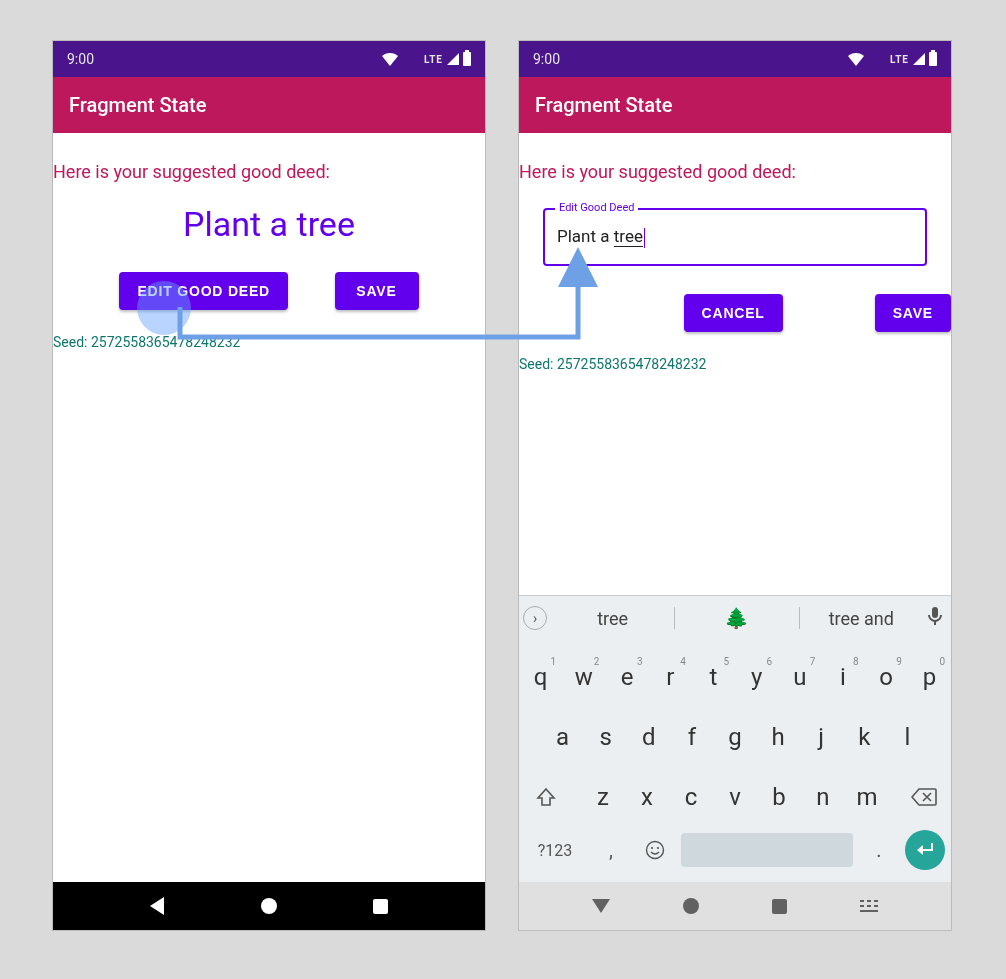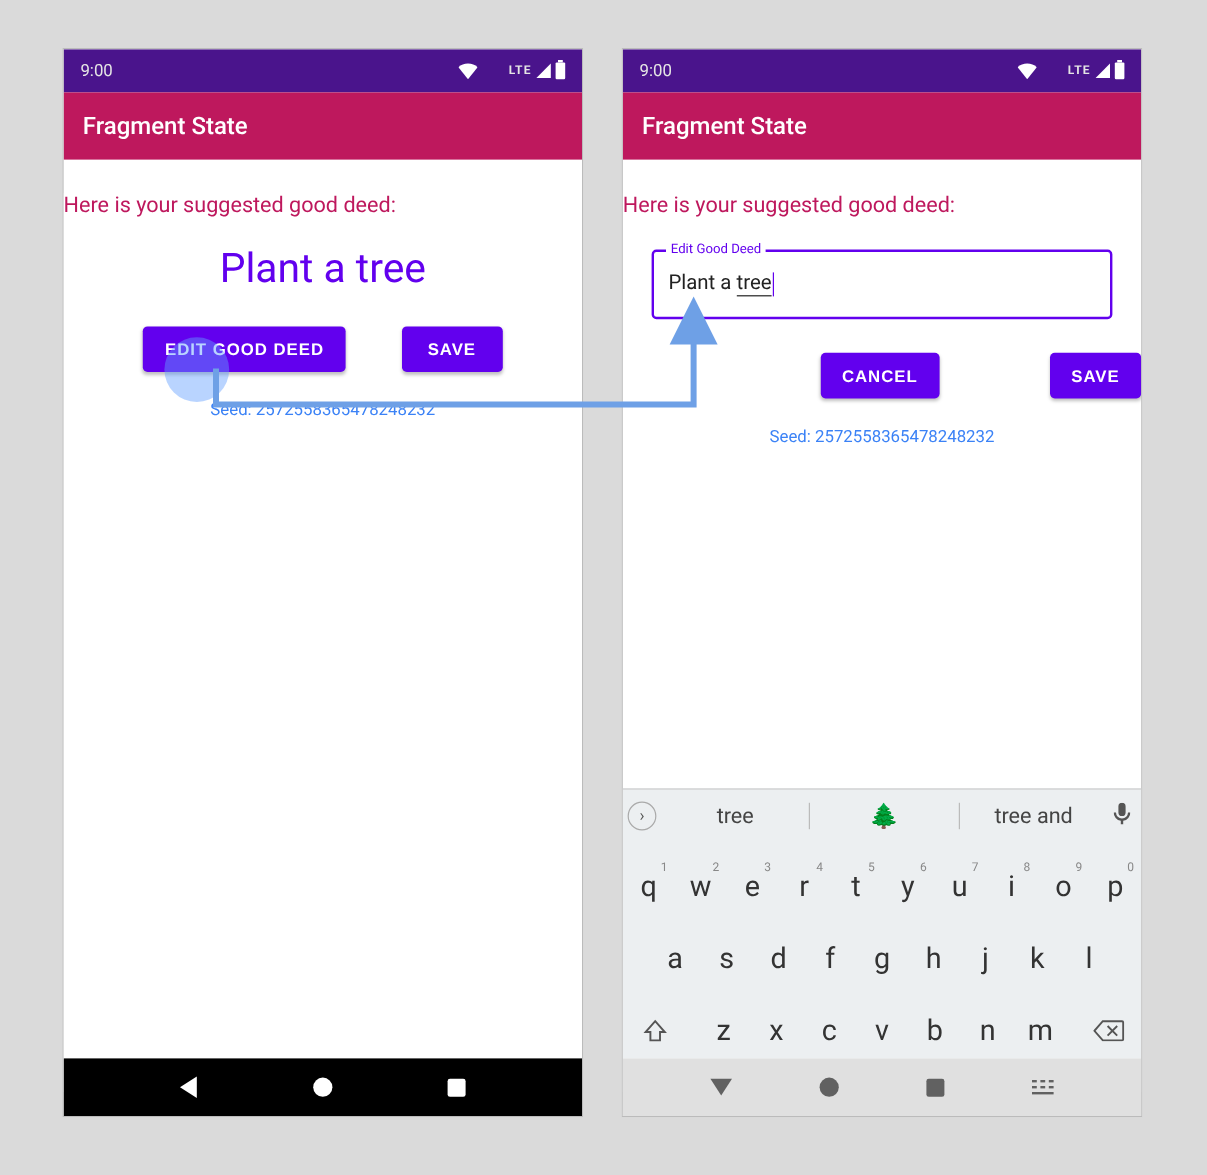--- a/index.html
+++ b/index.html
@@ -92,23 +92,22 @@
     height: 38px;
     padding: 0 18px;
     font-size: 14px;
     font-weight: 600;
     letter-spacing: 0.8px;
     cursor: pointer;
     box-shadow: 0 2px 3px rgba(0,0,0,.25);
   }
 
   .seed {
-    text-align: center;
     font-size: 14px;
-    color: #3b82f6;
+    color: #0f766e;
     margin-top: 24px;
   }
 
   
   .field-wrap {
     margin: 26px 24px 0 24px;
     position: relative;
     border: 2px solid #6200EE;
     border-radius: 4px;
     height: 58px;
@@ -432,20 +431,40 @@
           <div class="key">n</div>
           <div class="key">m</div>
         </div>
       <div class="bksp">
         <svg width="26" height="18" viewBox="0 0 26 18">
             <path fill="none" stroke="#555" stroke-width="1.6" d="M8 1 H24 a1 1 0 0 1 1 1 V16 a1 1 0 0 1 -1 1 H8 L1 9 Z"></path>
             <path stroke="#555" stroke-width="1.6" d="M12 5 L20 13 M20 5 L12 13"></path>
           </svg>
       </div>
     </div>
+    <div class="krow row4">
+      <div class="sym">?123</div>
+      <div class="comma">,</div>
+      <div class="smile">
+        <svg width="20" height="20" viewBox="0 0 20 20">
+            <circle cx="10" cy="10" r="8.5" fill="none" stroke="#555" stroke-width="1.4"></circle>
+            <circle cx="7" cy="8" r="1.1" fill="#555"></circle>
+            <circle cx="13" cy="8" r="1.1" fill="#555"></circle>
+            <path d="M6 12 q4 4 8 0" fill="none" stroke="#555" stroke-width="1.4"></path>
+          </svg>
+      </div>
+      <div class="space"></div>
+      <div class="dot">.</div>
+      <div class="enter">
+        <svg width="20" height="18" viewBox="0 0 20 18">
+            <path fill="none" stroke="#fff" stroke-width="2" d="M17 2 V9 H5"></path>
+            <path fill="#fff" d="M8 4 L2 9 L8 14 Z"></path>
+          </svg>
+      </div>
+    </div>
   </div>
 
   <div class="nav-bar grey">
     <span class="nav-back-grey"></span>
     <span class="nav-home-grey"></span>
     <span class="nav-recent-grey"></span>
     <span class="nav-kbd"></span>
   </div>
 </div>
 

